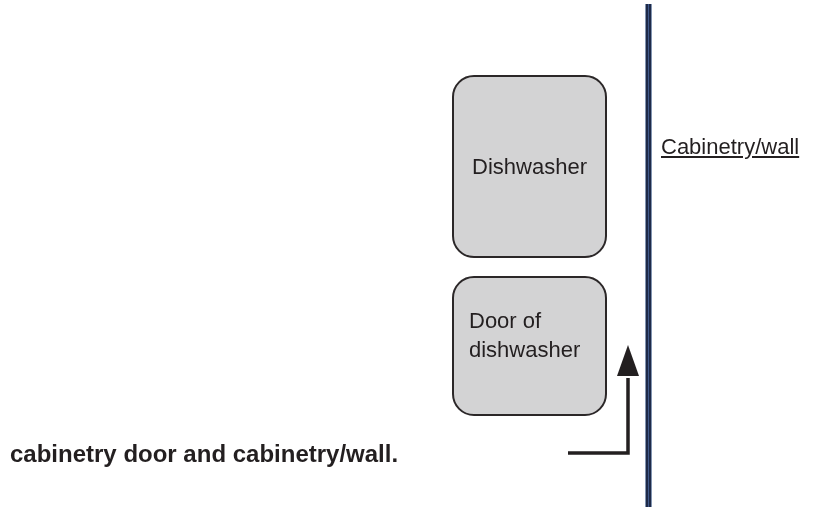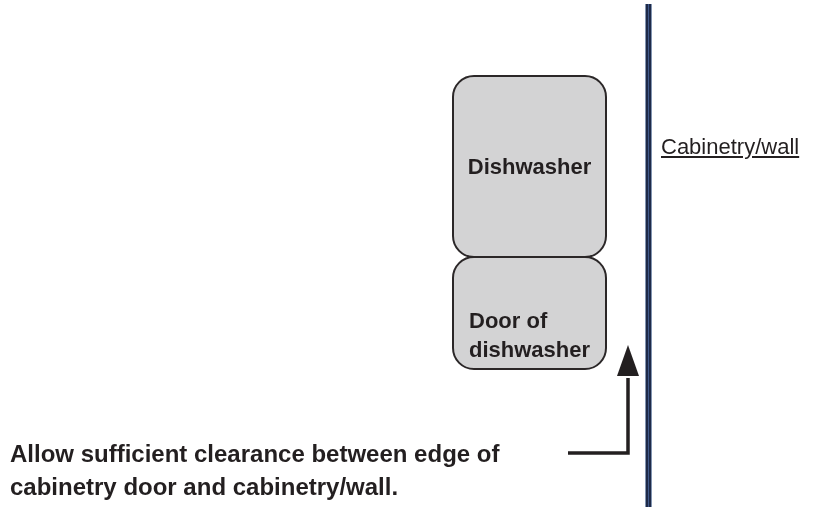--- a/index.html
+++ b/index.html
@@ -49,33 +49,32 @@
   .box {
     position: absolute;
     left: 452px;
     width: 155px;
     box-sizing: border-box;
     background: var(--box-fill, #d3d3d4);
     border: 2.5px solid var(--box-border, #2b2728);
     border-radius: 22px;
     font-size: 22px;
     line-height: 29px;
-    font-weight: bold;
   }
   .box-dishwasher {
     top: 75px;
     height: 183px;
     display: flex;
     align-items: center;
     justify-content: center;
   }
   .box-door {
-    top: 256px;
-    height: 114px;
-    padding: 48px 10px 0 15px;
+    top: 276px;
+    height: 140px;
+    padding: 28px 10px 0 15px;
   }
   .box-door .door-label {
     display: inline-block;
     width: 120px;
   }
   .arrow-svg {
     position: absolute;
     left: 555px;
     top: 340px;
     width: 100px;
@@ -106,17 +105,16 @@
   <div class="box box-door">
     <span class="door-label">Door of dishwasher</span>
   </div>
 
   <svg class="arrow-svg" viewBox="0 0 100 135" xmlns="http://www.w3.org/2000/svg">
     <polyline points="13,113 73,113 73,38" fill="none" stroke="#231f20" stroke-width="3.5"></polyline>
     <polygon points="73,5 62,36 84,36" fill="#231f20"></polygon>
   </svg>
 
   <div class="caption">
-    <div>Allow sufficient clearance between edge of</div>
     <div>cabinetry door and cabinetry/wall.</div>
   </div>
 
 </div>
 
 </body></html>

